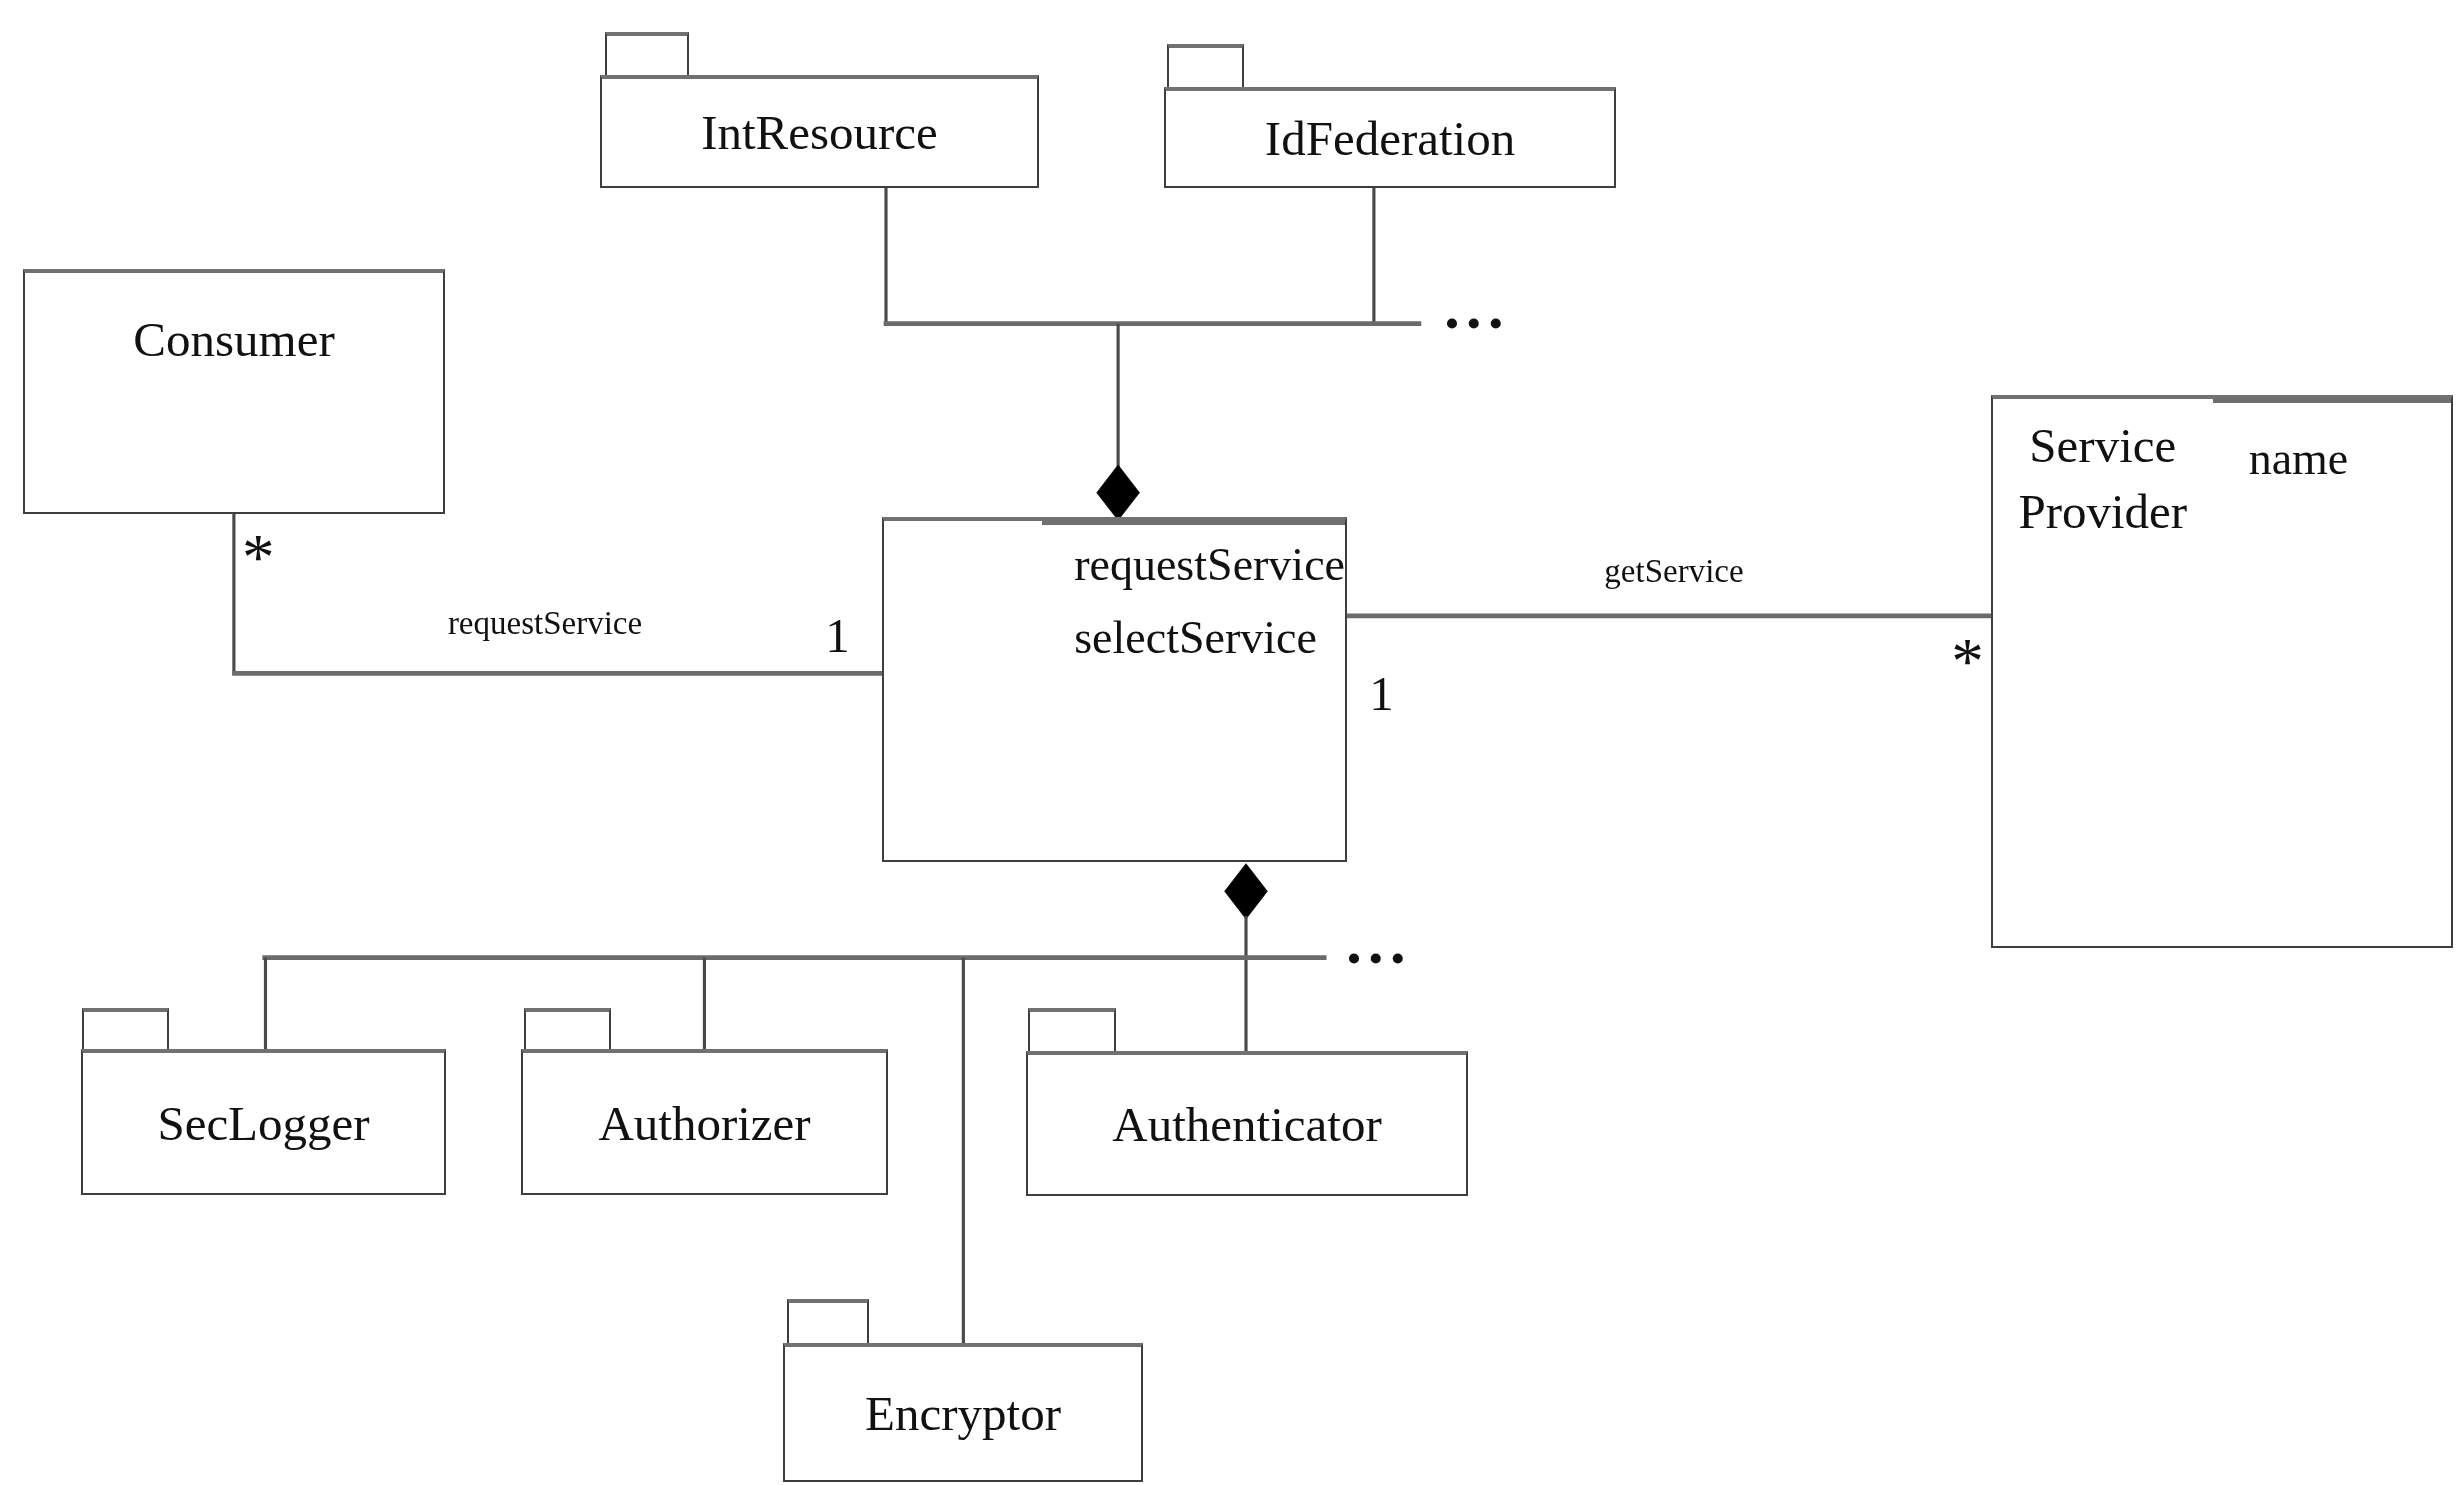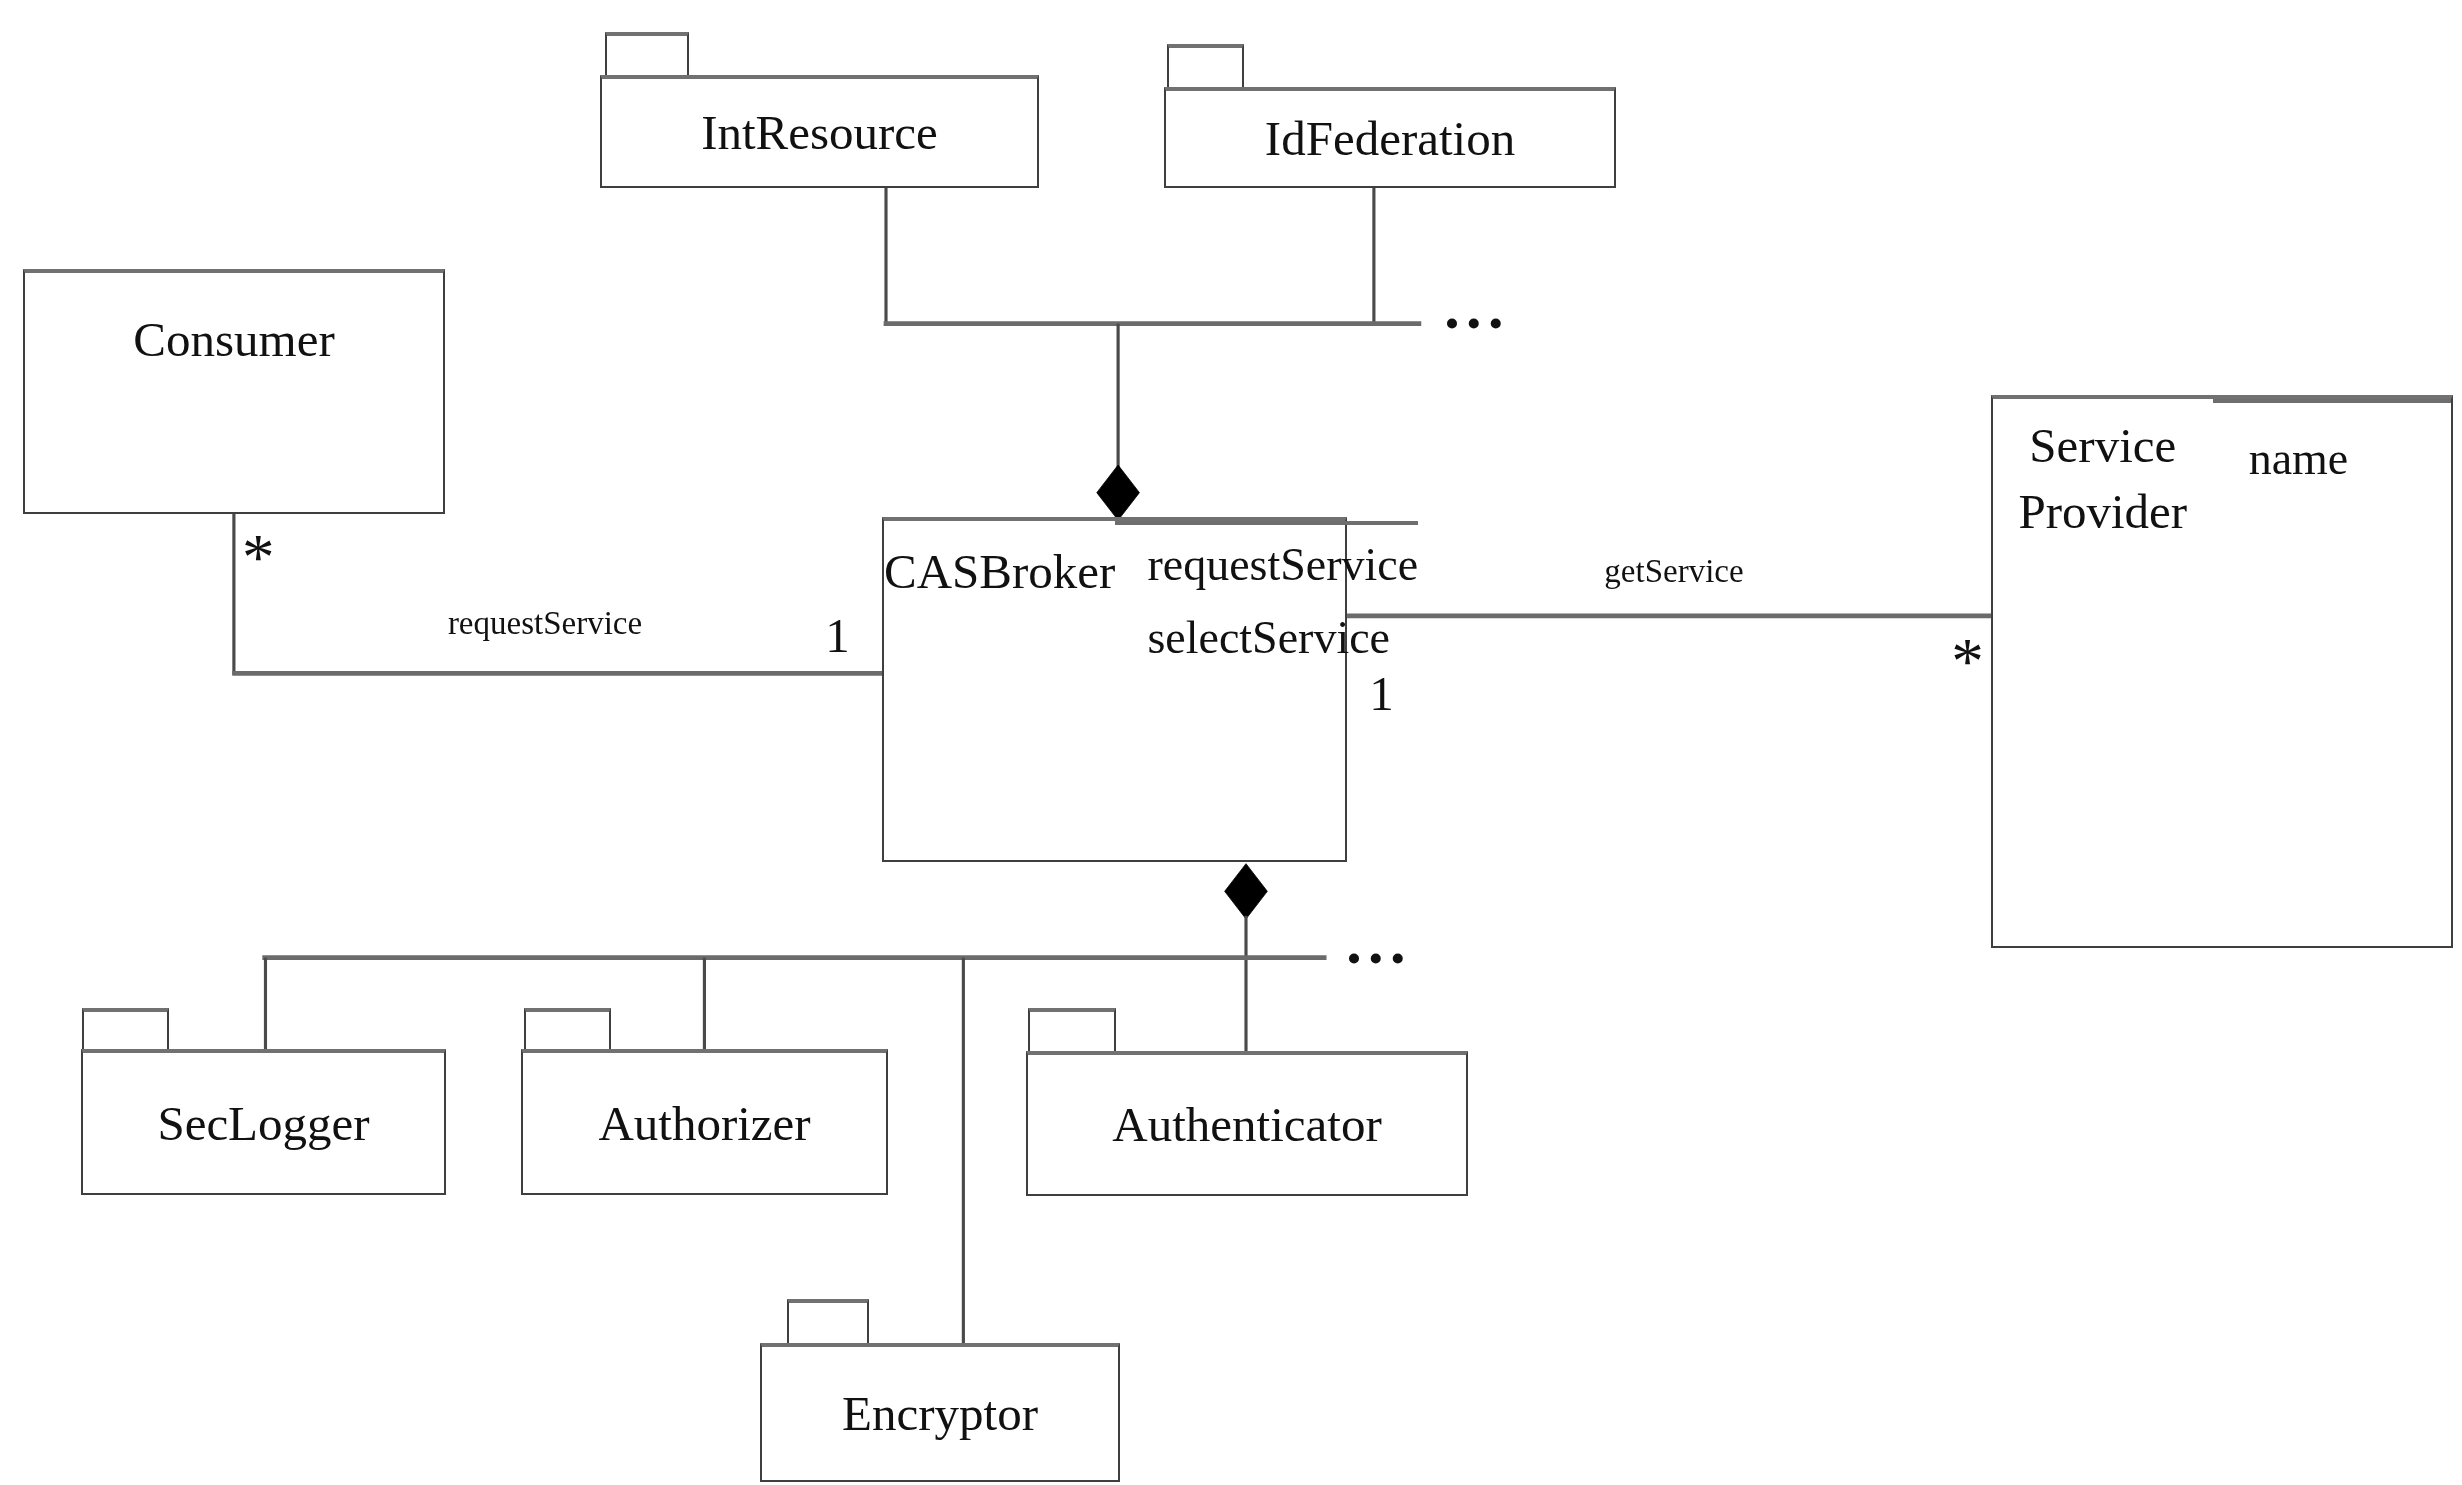--- a/index.html
+++ b/index.html
@@ -81,21 +81,20 @@
   <div class="box" style="left:1164px;top:87px;width:452px;height:101px">
     <div class="center-label">IdFederation</div>
   </div>
 
   <div class="box cls" style="left:23px;top:269px;width:422px;height:245px">
     <div class="compart cls-name" style="height:133px">Consumer</div>
     <div class="compart" style="flex:1"></div>
   </div>
 
   <div class="box cls" style="left:882px;top:517px;width:465px;height:345px">
-    <div class="compart cls-name" style="height:101px">CASBroker</div>
     <div class="compart" style="height:88px"></div>
     <div class="compart method-list" style="flex:1">
       <div>requestService</div>
       <div>selectService</div>
     </div>
   </div>
 
   <div class="box cls" style="left:1991px;top:395px;width:462px;height:553px">
     <div class="compart cls-name-2line" style="height:146px">
       <div>Service</div>
@@ -116,21 +115,21 @@
   <div class="box" style="left:521px;top:1049px;width:367px;height:146px">
     <div class="center-label">Authorizer</div>
   </div>
 
   <div class="tab" style="left:1028px;top:1008px;width:88px;height:45px"></div>
   <div class="box" style="left:1026px;top:1051px;width:442px;height:145px">
     <div class="center-label">Authenticator</div>
   </div>
 
   <div class="tab" style="left:787px;top:1299px;width:82px;height:46px"></div>
-  <div class="box" style="left:760px;top:1343px;width:360px;height:139px">
+  <div class="box" style="left:783px;top:1343px;width:360px;height:139px">
     <div class="center-label">Encryptor</div>
   </div>
 
   <div class="free-label star" style="left:242px;top:520px;width:71px;text-align:left">*</div>
 
   <div class="free-label" style="left:332px;top:605px;width:426px">requestService</div>
 
   <div class="free-label mult" style="left:812px;top:607px;width:51px">1</div>
 
   <div class="free-label" style="left:1461px;top:553px;width:426px">getService</div>

